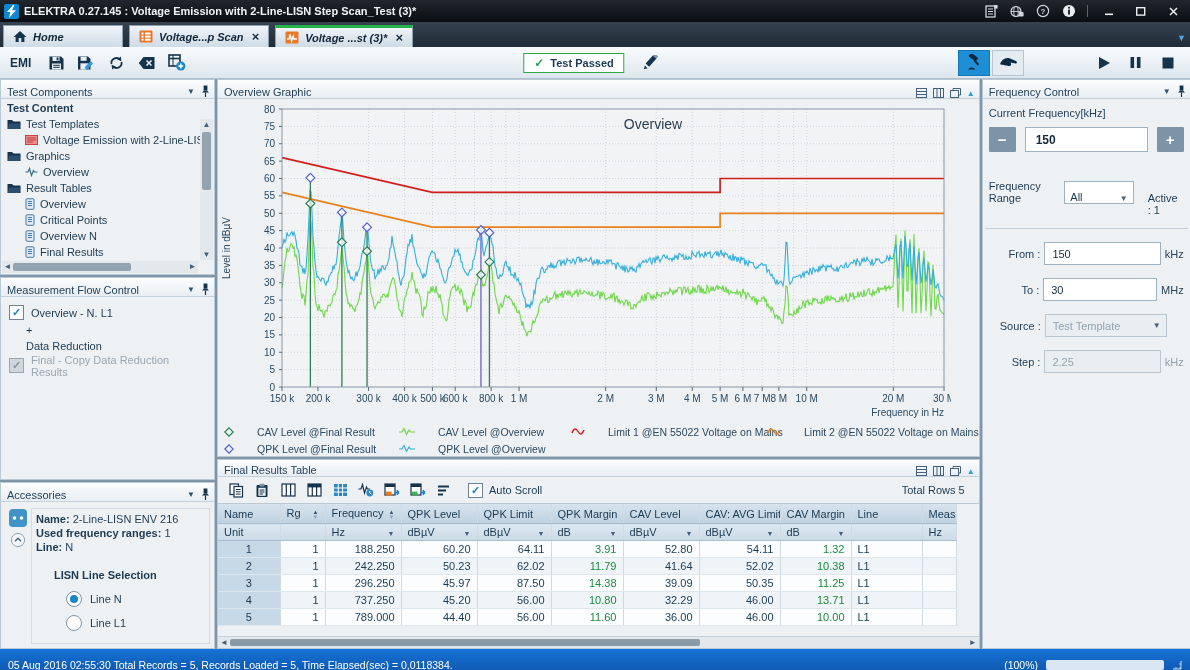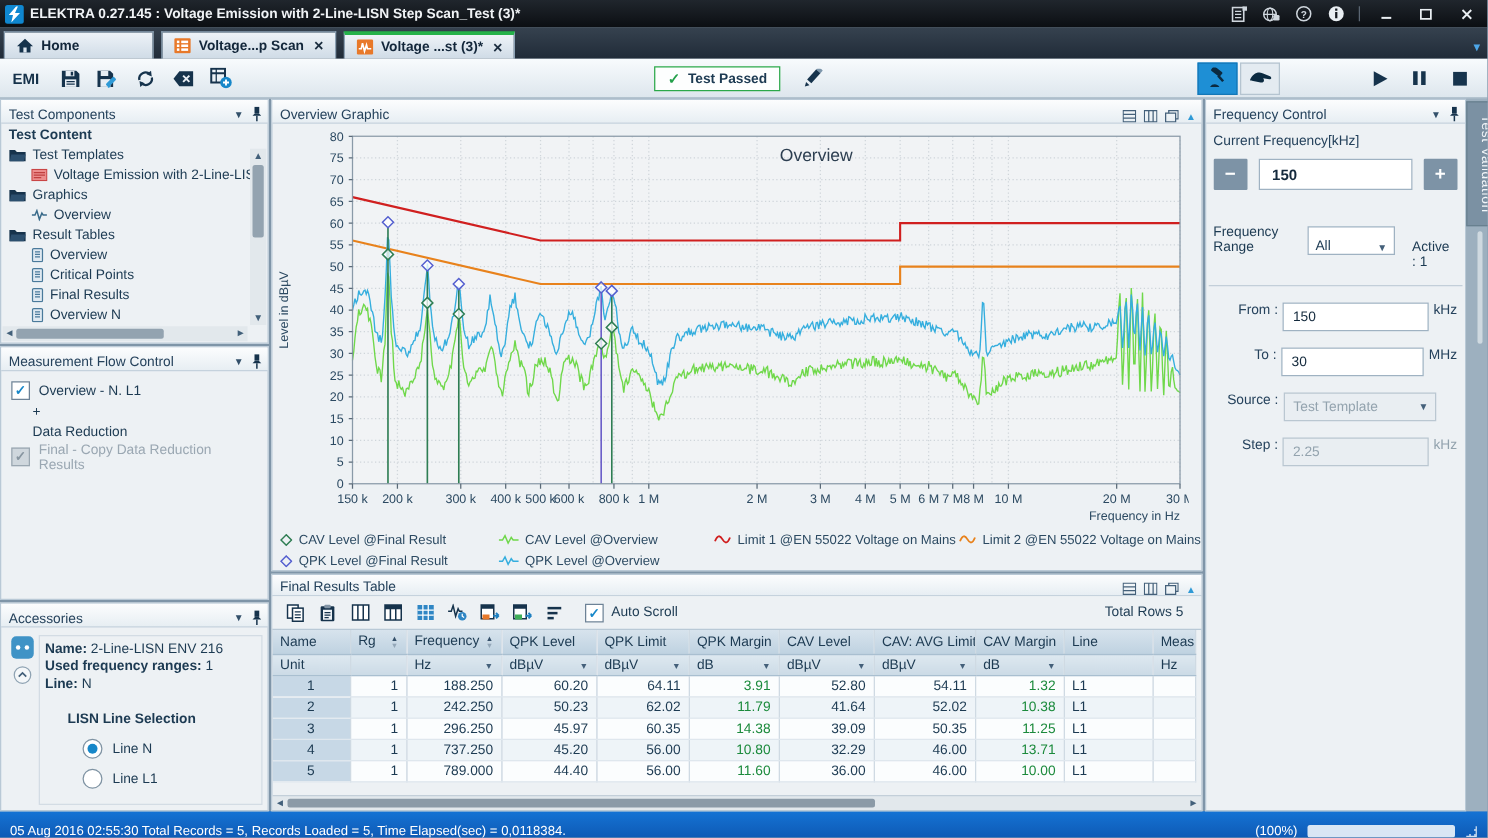--- a/index.html
+++ b/index.html
@@ -7,21 +7,21 @@
   svg{display:block;}
   
   .titlebar{height:22px;background:linear-gradient(#20262d,#0b0e12);display:flex;align-items:center;color:#f0f3f6;}
   .tb-logo{width:15px;height:15px;margin:0 5px 0 4px;background:#0f87d0;border-radius:2px;display:flex;align-items:center;justify-content:center;}
   .tb-title{font-weight:bold;font-size:11px;white-space:nowrap;}
   .tb-right{margin-left:auto;display:flex;align-items:center;gap:10px;padding-right:6px;}
   .tb-ic{width:16px;height:14px;display:flex;align-items:center;justify-content:center;cursor:default;}
   .tb-sep{width:1px;height:12px;background:#5a6572;}
   .wbtn{width:22px;height:14px;display:flex;align-items:center;justify-content:center;}
   
-  .tabbar{height:25px;background:linear-gradient(#36424f,#202b38);display:flex;align-items:flex-end;position:relative;}
+  .tabbar{height:25px;background:linear-gradient(#36424f,#202b38);display:flex;align-items:flex-end;position:relative;font-style:italic;}
   .tab{height:21px;margin:0 3px 0 3px;background:linear-gradient(#eef3f8,#cfdbe6);border:1px solid #8ca1b4;border-bottom:none;display:flex;align-items:center;gap:6px;padding:0 9px;font-weight:bold;color:#12263a;white-space:nowrap;cursor:pointer;}
   .tab.active{border-top:3px solid #25b24a;height:19px;}
   .tab .closex{font-weight:bold;font-size:13px;color:#1a2c3e;margin-left:2px;cursor:pointer;}
   .tab-home{width:100px;}
   .tab-overflow{position:absolute;right:4px;bottom:4px;color:#4da6e8;font-size:9px;}
   
   .toolbar{height:31px;background:linear-gradient(#f8fbfd,#dde6ed);border-bottom:1px solid #aebfcc;display:flex;align-items:center;position:relative;}
   .emi-label{font-weight:bold;font-size:12px;color:#16324a;margin:0 12px 0 10px;}
   .tool-btn{width:27px;height:24px;display:flex;align-items:center;justify-content:center;border-radius:2px;cursor:pointer;margin-right:3px;}
   .badge-wrap{position:absolute;left:50%;transform:translateX(-50%);display:flex;align-items:center;gap:12px;}
@@ -68,21 +68,21 @@
   .acc-line b{font-weight:bold;}
   .lisn-title{font-weight:bold;margin:16px 0 10px 18px;}
   .radio-row{display:flex;align-items:center;gap:8px;margin:0 0 8px 30px;cursor:pointer;}
   .radio{width:14px;height:14px;border-radius:50%;border:1px solid #7f93a3;background:#fff;display:flex;align-items:center;justify-content:center;flex:none;}
   .radio .dot{width:8px;height:8px;border-radius:50%;background:#1787c9;}
   
   .p-chart{height:378px;}
   .p-table{flex:1;}
   .chart-body{flex:1;position:relative;}
   .legend{height:36px;display:grid;grid-template-columns:175px 172px 196px 1fr;grid-auto-rows:17px;padding-left:6px;align-items:center;color:#2c4a62;font-size:10.5px;}
-  .lg-item{display:flex;align-items:center;gap:5px;white-space:nowrap;}
+  .lg-item{display:flex;align-items:center;gap:23px;white-space:nowrap;}
   
   .tbl-toolbar{height:26px;display:flex;align-items:center;padding:0 6px;gap:2px;background:#edf1f4;}
   .ttb-btn{width:24px;height:21px;display:flex;align-items:center;justify-content:center;cursor:pointer;border-radius:2px;}
   .autoscroll{display:flex;align-items:center;gap:6px;margin-left:10px;}
   .total-rows{margin-left:auto;padding-right:8px;color:#1c3a52;}
   .grid-wrap{flex:1;overflow:hidden;border-top:1px solid #b9c9d6;}
   table.results{border-collapse:collapse;table-layout:fixed;width:735px;font-size:11px;}
   table.results td{border-right:1px solid #cfdae3;border-bottom:1px solid #dfe7ee;padding:0 6px;height:16px;white-space:nowrap;overflow:hidden;}
   tr.hdr td{background:linear-gradient(#d7e3ed,#bfd2e1);color:#1c3a52;border-bottom:1px solid #a9bfd0;height:19px;}
   tr.hdr2 td{background:linear-gradient(#dde8f0,#cbdae6);height:16px;}
@@ -102,21 +102,21 @@
   .p-freq{flex:1;}
   .freq-body{padding:8px 6px;}
   .cf-label{margin-bottom:8px;color:#25425c;}
   .cf-row{display:flex;align-items:center;gap:9px;}
   .step-btn{width:27px;height:25px;background:#7d93a6;color:#fff;font-size:15px;font-weight:bold;display:flex;align-items:center;justify-content:center;cursor:pointer;border-radius:1px;}
   .cf-input{flex:1;height:23px;background:#fff;border:1px solid #9fb2c2;font-weight:bold;font-size:12px;color:#13293c;padding-left:10px;display:flex;align-items:center;}
   .fr-row{display:flex;align-items:center;gap:6px;margin-top:16px;}
   .select{height:21px;background:#fff;border:1px solid #9fb2c2;display:flex;align-items:center;padding:0 5px;gap:4px;cursor:pointer;}
   .select .sc{margin-left:auto;color:#44607a;font-size:8px;}
   .fr-sep{border-top:1px solid #c3cfd9;margin:12px -4px 4px -4px;}
-  .form-row{display:flex;margin-top:13px;gap:4px;}
+  .form-row{display:flex;align-items:center;margin-top:13px;gap:4px;}
   .form-label{width:52px;text-align:right;color:#25425c;white-space:nowrap;}
   .form-input{width:108px;height:21px;background:#fff;border:1px solid #9fb2c2;display:flex;align-items:center;padding-left:7px;color:#13293c;}
   .form-input.dis{background:#e9eef2;color:#93a3ae;border-color:#bac7d1;}
   .unit-sfx{color:#25425c;}
   .unit-sfx.dis{color:#93a3ae;}
   
   .vtab{margin-top:2px;background:#7b91a3;color:#f2f6f9;writing-mode:vertical-rl;padding:10px 0;width:21px;text-align:center;font-size:11px;letter-spacing:.5px;cursor:pointer;border:1px solid #68808f;}
   .vtab-slider{width:4px;height:90px;background:#cfd9e0;border-radius:2px;margin-top:4px;}
   
   .statusbar{height:22px;background:linear-gradient(#1573d4,#0e59b4);color:#fff;display:flex;align-items:flex-end;font-size:10.5px;padding:0 8px;gap:10px;}
@@ -425,32 +425,32 @@
             </div>
             <div class="tree-row" style="padding-left: 24px;">
               <span>
                 <svg width="10" height="12" viewBox="0 0 10 12">
                   <rect x="1" y="0.8" width="8" height="10.5" rx="1" fill="#dfe9f1" stroke="#4a7a9b"></rect>
                   <line x1="3" y1="3.5" x2="7" y2="3.5" stroke="#4a7a9b"></line>
                   <line x1="3" y1="5.5" x2="7" y2="5.5" stroke="#4a7a9b"></line>
                   <line x1="3" y1="7.5" x2="7" y2="7.5" stroke="#4a7a9b"></line>
                 </svg>
               </span>
-              <span>Final Results</span>
+              <span>Overview N</span>
             </div>
             <div class="tree-row" style="padding-left: 24px;">
               <span>
                 <svg width="10" height="12" viewBox="0 0 10 12">
                   <rect x="1" y="0.8" width="8" height="10.5" rx="1" fill="#dfe9f1" stroke="#4a7a9b"></rect>
                   <line x1="3" y1="3.5" x2="7" y2="3.5" stroke="#4a7a9b"></line>
                   <line x1="3" y1="5.5" x2="7" y2="5.5" stroke="#4a7a9b"></line>
                   <line x1="3" y1="7.5" x2="7" y2="7.5" stroke="#4a7a9b"></line>
                 </svg>
               </span>
-              <span>Overview N</span>
+              <span>Final Results</span>
             </div>
           </div>
         <div class="vsb">
             <span class="arr">▲</span>
             <span class="thumb"></span>
             <span class="arr" style="margin-top:auto;">▼</span>
           </div>
         <div class="hsb">
             <span class="arr">◄</span>
             <span class="thumb"></span>
@@ -947,21 +947,21 @@
                 <td class="num">52.02</td>
                 <td class="green">10.38</td>
                 <td class="">L1</td>
                 <td class="num"></td>
               </tr>
               <tr class="data-odd">
                 <td class="rownum">3</td>
                 <td class="num">1</td>
                 <td class="num">296.250</td>
                 <td class="num">45.97</td>
-                <td class="num">60.35</td>
+                <td class="num">87.50</td>
                 <td class="green">14.38</td>
                 <td class="num">39.09</td>
                 <td class="num">50.35</td>
                 <td class="green">11.25</td>
                 <td class="">L1</td>
                 <td class="num"></td>
               </tr>
               <tr class="data-even">
                 <td class="rownum">4</td>
                 <td class="num">1</td>

